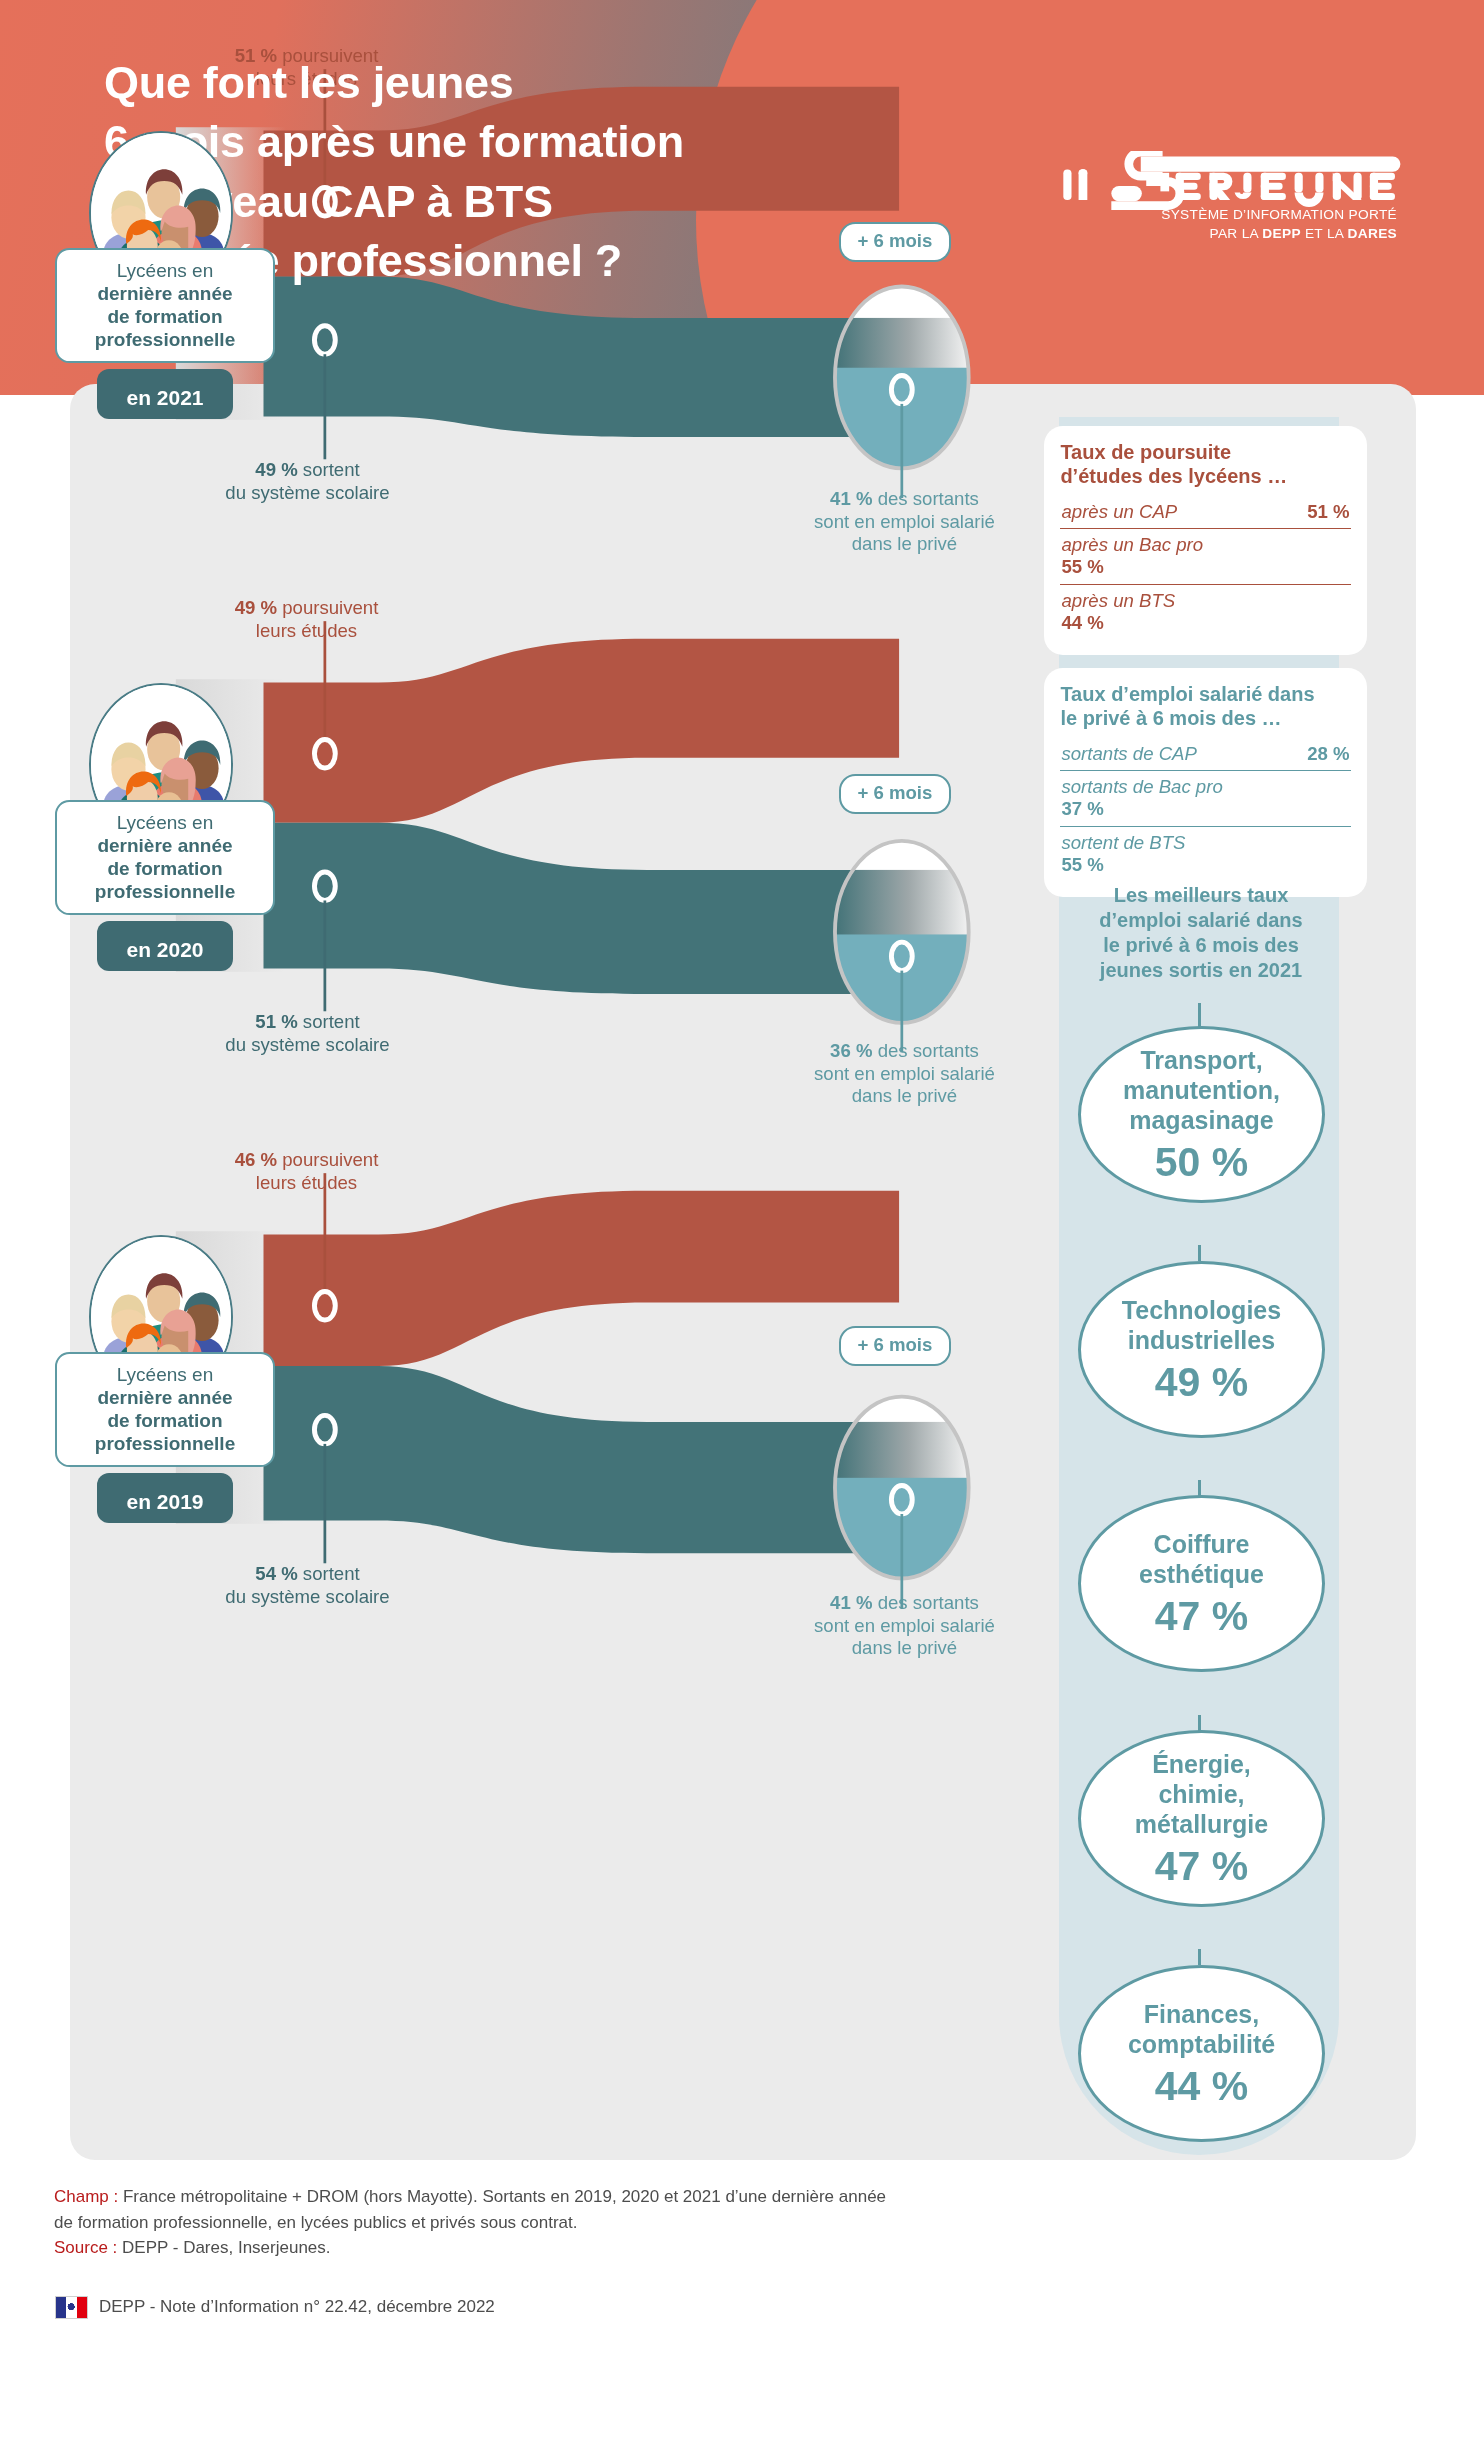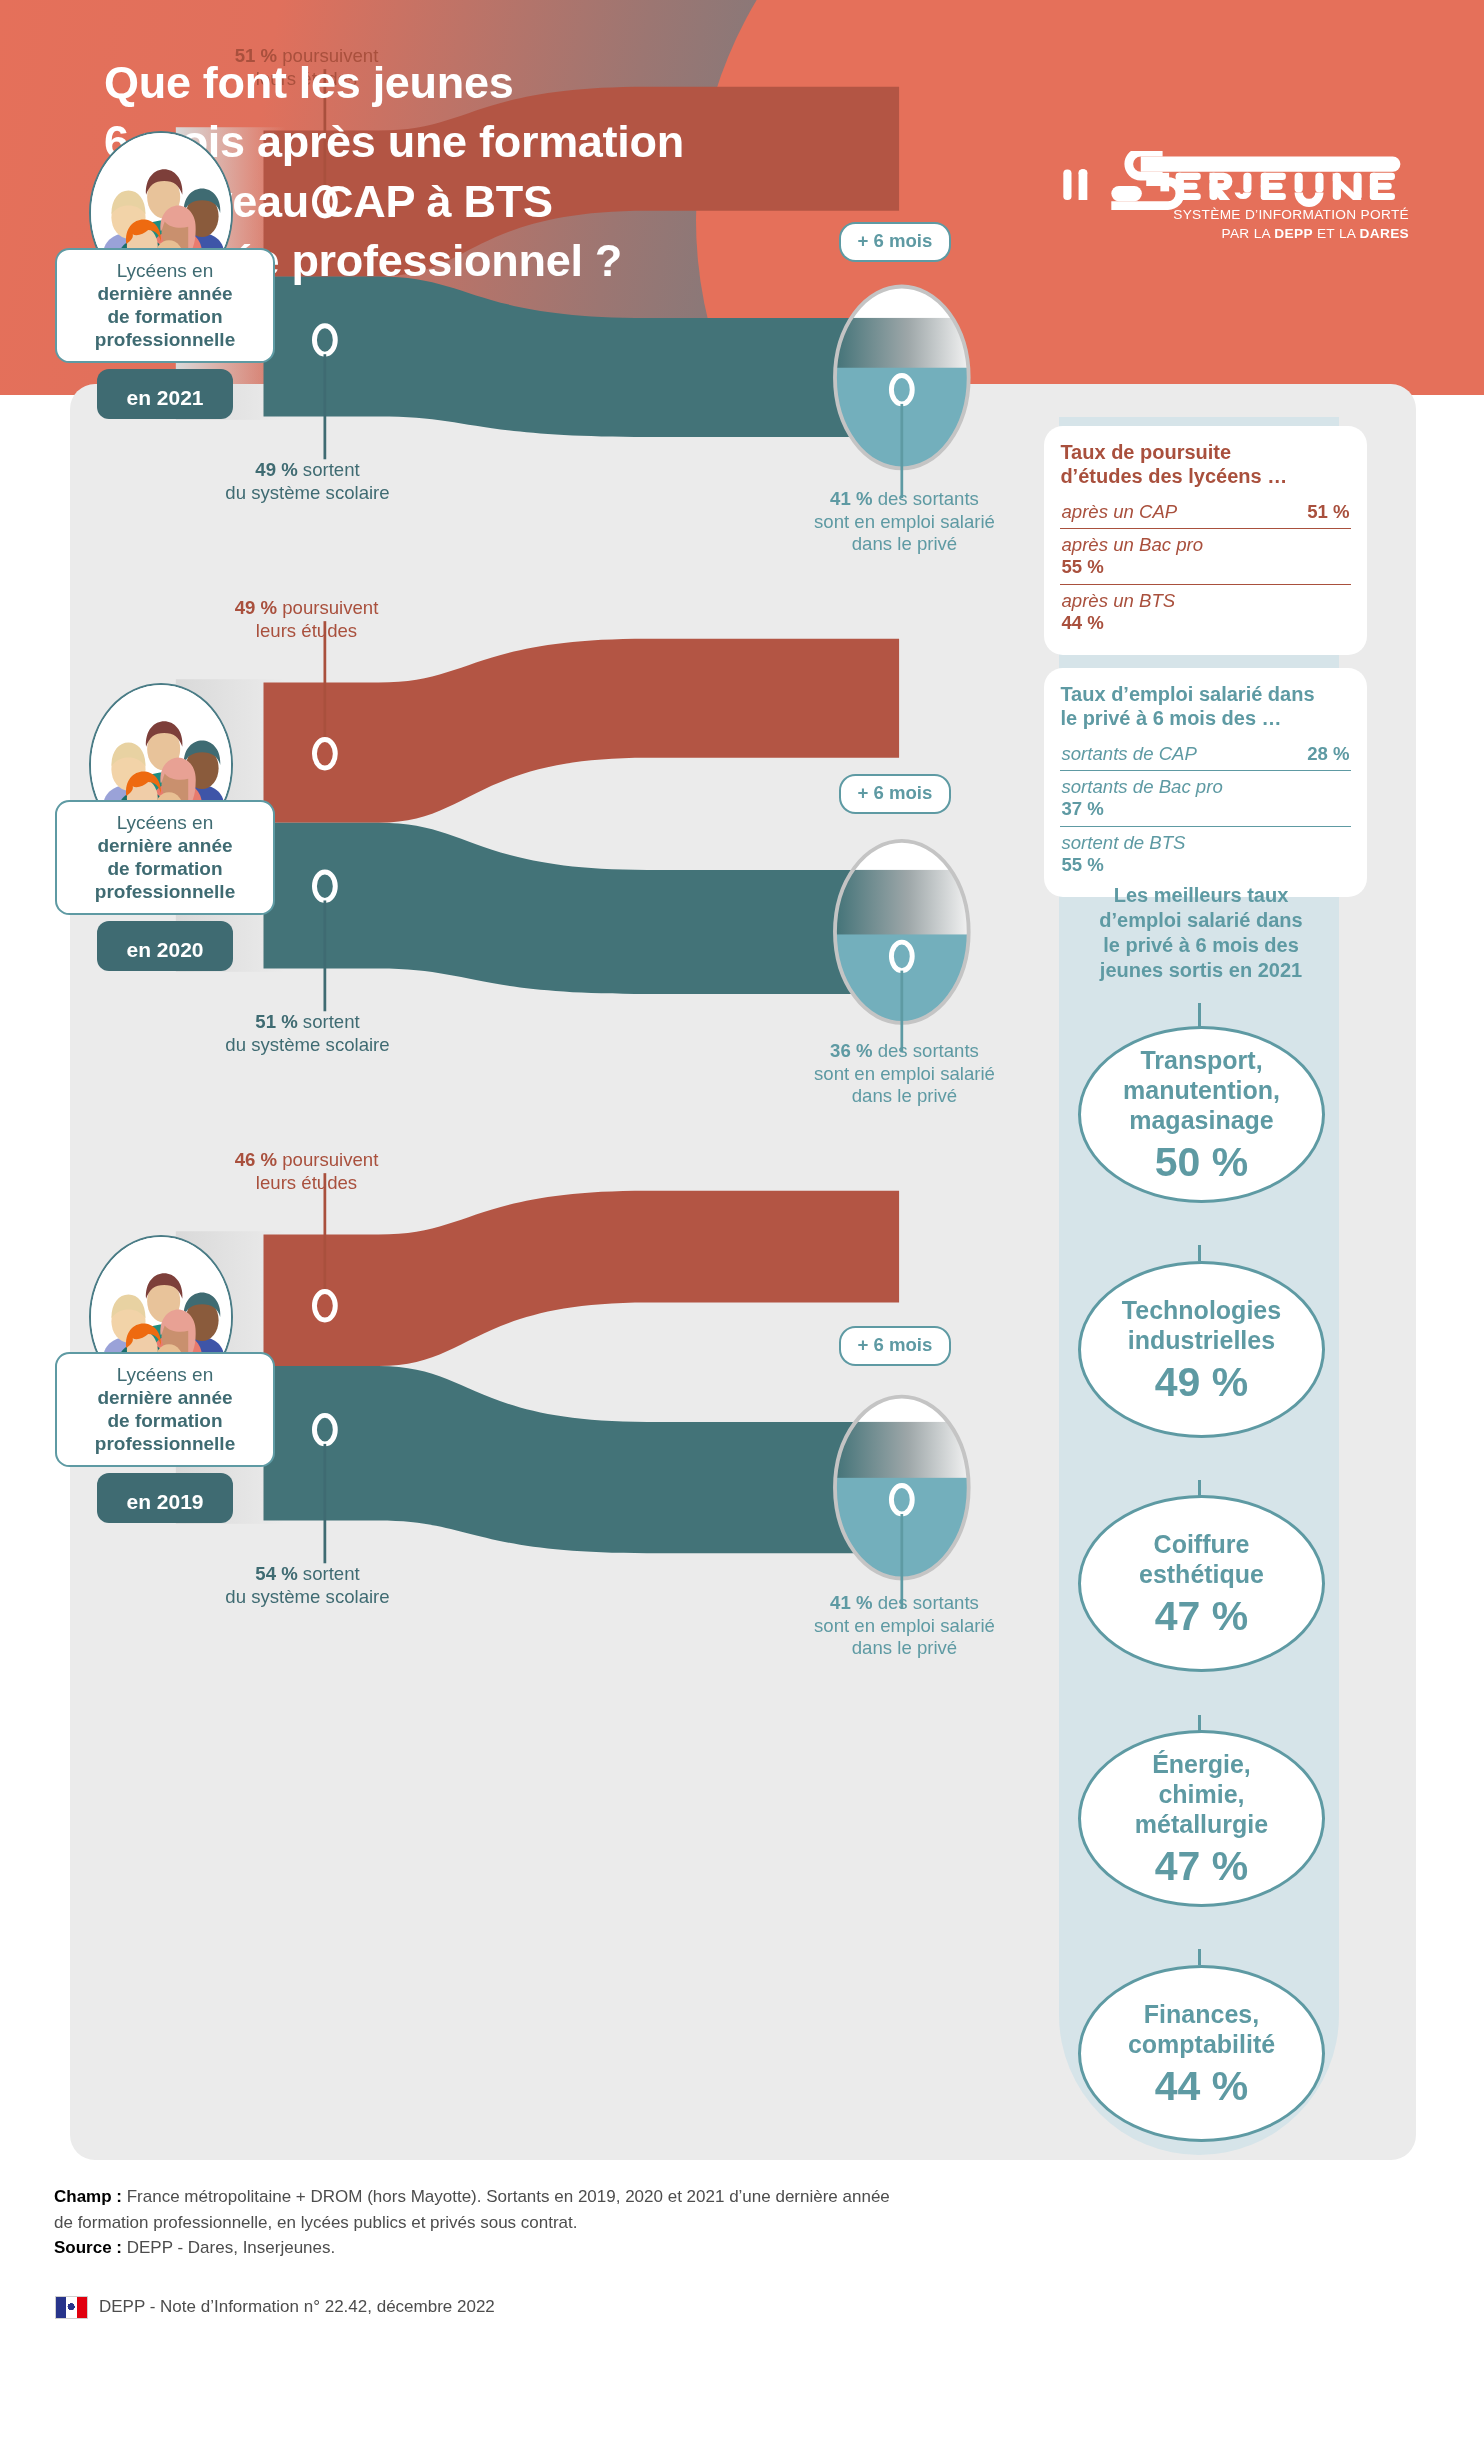--- a/index.html
+++ b/index.html
@@ -25,21 +25,21 @@
     color:#ffffff; font-size:45px; line-height:1.32; font-weight:700;
     letter-spacing:-0.3px; z-index:4;
   }
   #header-title .tl { display:block; white-space:nowrap; }
 
   
   #logo { position:absolute; left:1058px; top:140px; width:351px; height:104px; z-index:6; }
   #logo-word { position:absolute; left:0; top:11px; width:351px; height:60px; }
   #logo-word svg { width:100%; height:100%; display:block; }
   #logo-sub1, #logo-sub2 {
-    position:absolute; right:0; color:#ffffff; font-size:13.7px; letter-spacing:0.3px;
+    position:absolute; right:12px; color:#ffffff; font-size:13.7px; letter-spacing:0.3px;
     white-space:nowrap; text-align:right; font-weight:400;
   }
   #logo-sub1 { top:67px; }
   #logo-sub2 { top:86px; }
   #logo-sub2 b { font-weight:700; }
 
   
   #panel {
     position:absolute; left:70px; top:384px; width:1346px; height:1776px;
     background:#EBEBEB; border-radius:25px;
@@ -136,21 +136,21 @@
   .bub-link {
     position:absolute; left:1198px; width:2.7px; height:16.4px; background:#5E9AA3; z-index:9;
   }
 
   
   #footer { position:absolute; left:0; top:2184px; width:1485px; }
   #footer .note {
     position:absolute; left:54px; top:0; width:1316px;
     color:#4D4D4D; font-size:17px; line-height:1.5;
   }
-  #footer .note b { font-weight:700; color:#000000; }
+  #footer .note b { font-weight:400; color:#b91c1c; }
   #flag {
     position:absolute; left:55px; top:112px; width:33px; height:23px;
     display:flex; border:0.5px solid #cfcfcf;
   }
   #flag i { display:block; height:100%; flex:1; }
   #flag .b1 { background:#27348B; }
   #flag .b2 { background:#ffffff; position:relative; }
   #flag .b3 { background:#E1000F; }
   #flag .b2::after {
     content:""; position:absolute; left:50%; top:50%; transform:translate(-50%,-50%);

